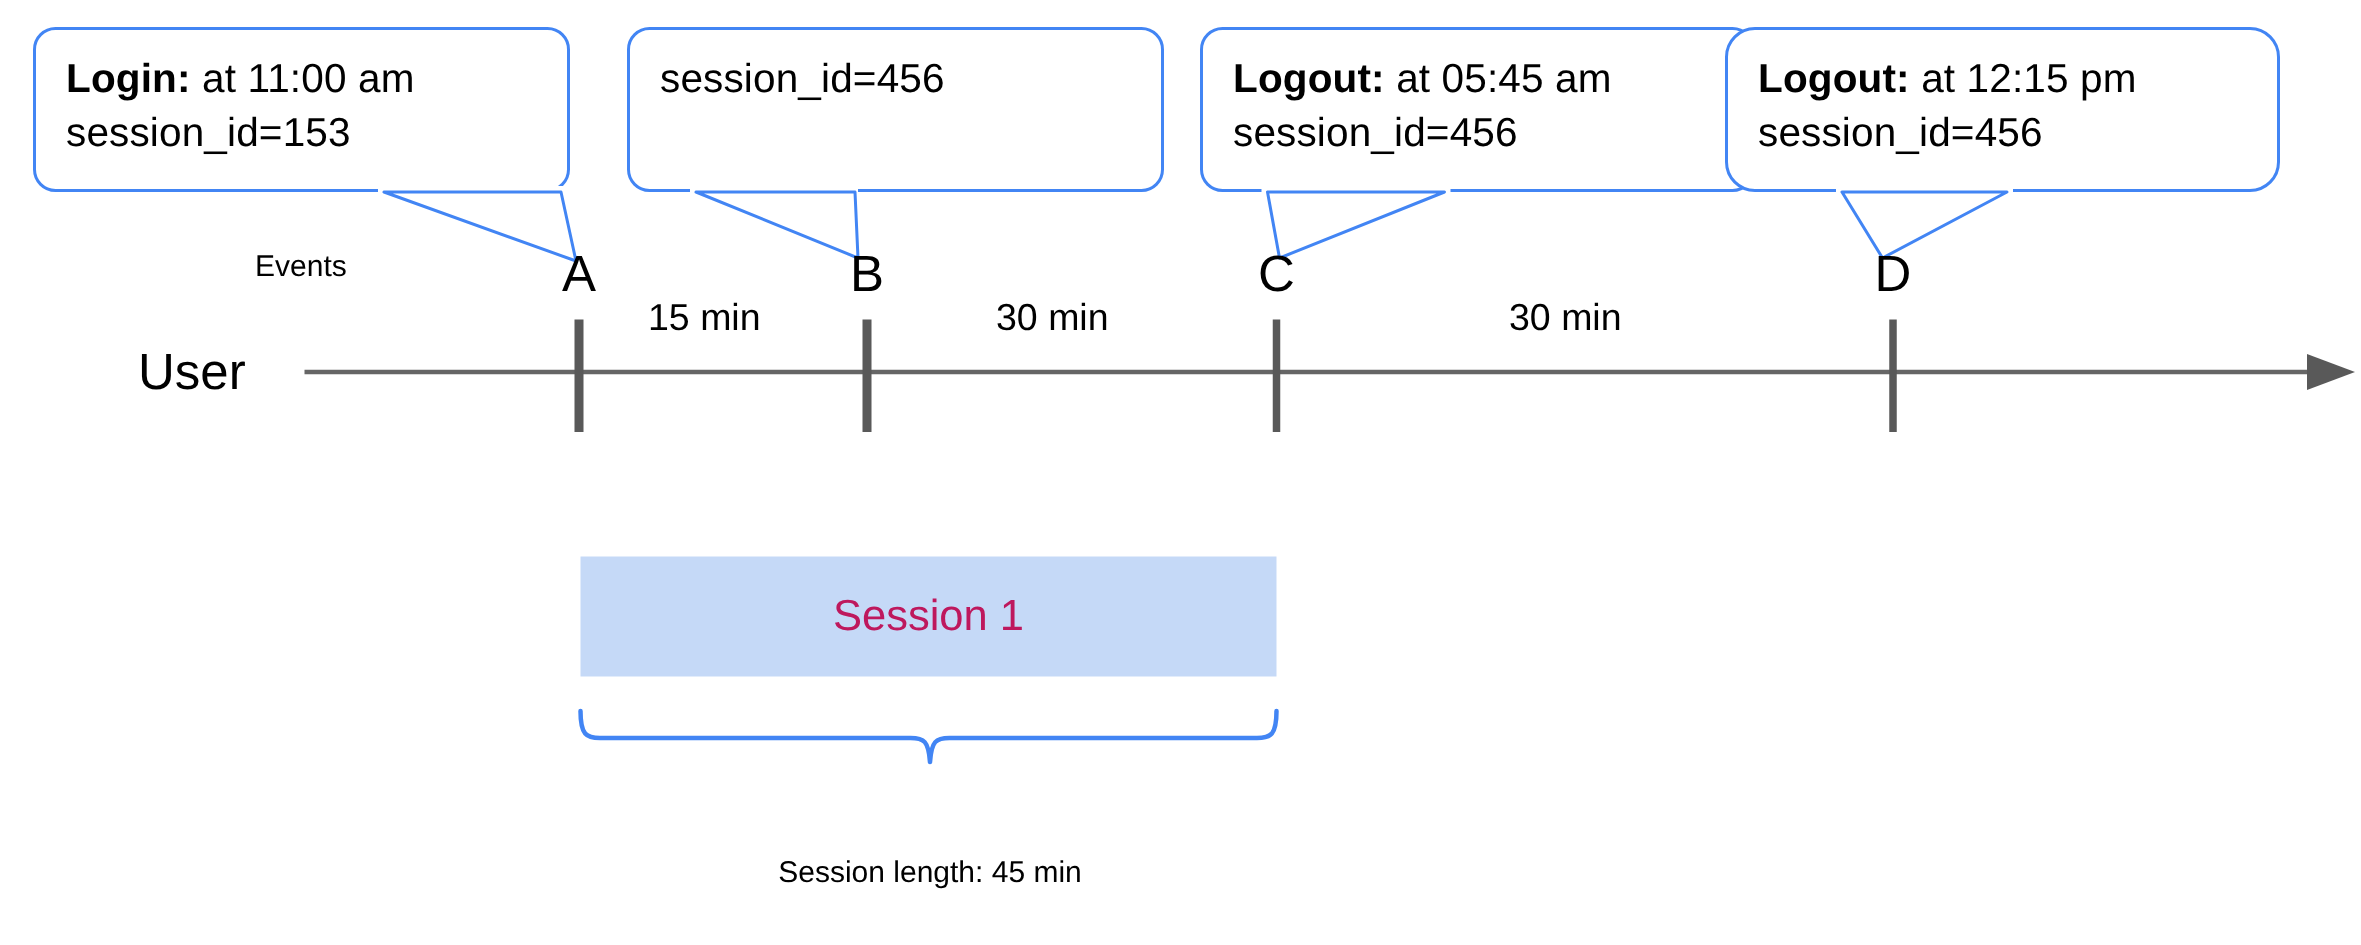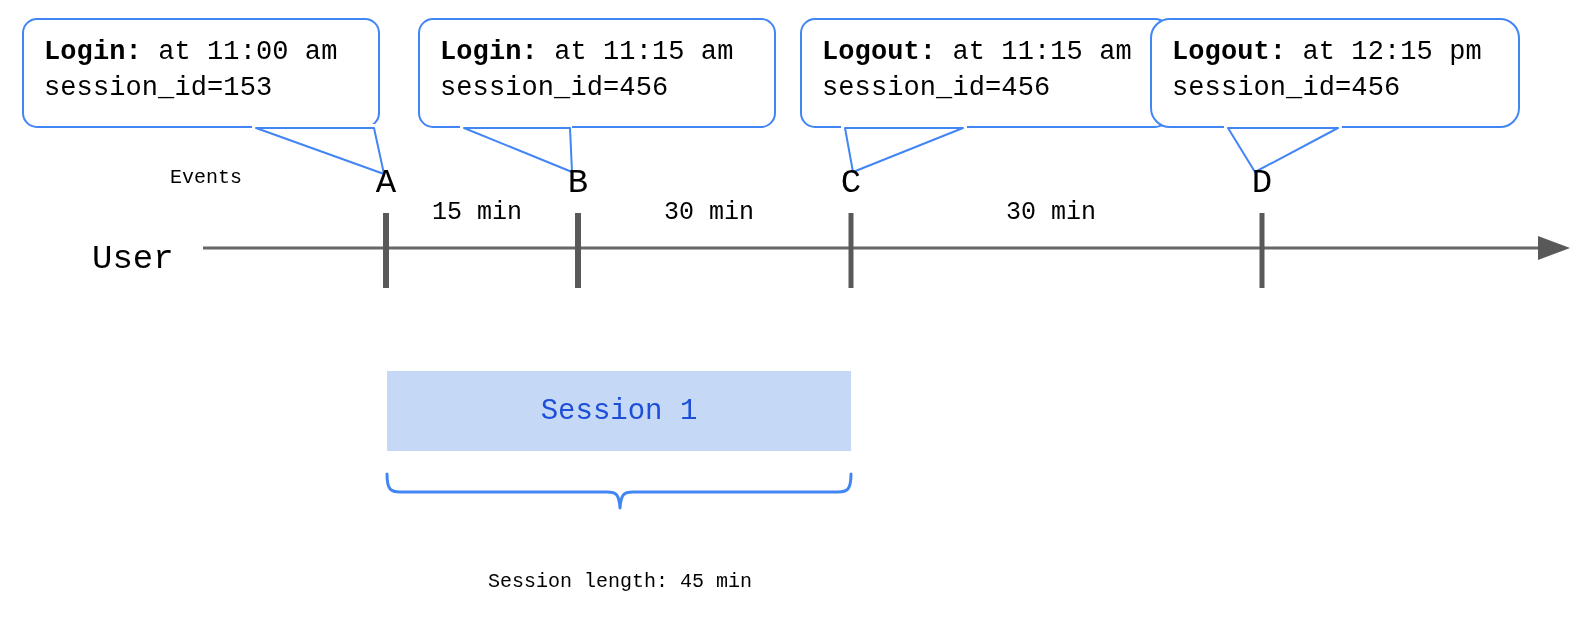--- a/index.html
+++ b/index.html
@@ -1,56 +1,55 @@
 <!DOCTYPE html>
 <html><head>
 <meta charset="utf-8">
 <style>
   html,body{margin:0;padding:0;background:#ffffff;}
   body{width:1574px;height:630px;position:relative;overflow:hidden;
        font-family:"Liberation Sans","DejaVu Sans",sans-serif;color:#000;}
-  #stage{position:absolute;left:0;top:0;width:1350px;height:630px;font-family:Liberation Mono, monospace;}
+  #stage{position:absolute;left:0;top:0;width:1350px;height:630px;}
 
   .callout{position:absolute;box-sizing:border-box;
            border:2px solid #4285f4;background:#ffffff;border-radius:15px;
            padding:14px 20px 12px 20px;}
   .callout .line{font-size:27px;line-height:36px;white-space:nowrap;letter-spacing:.1px;}
   .callout .kind{font-weight:bold;}
 
   .svg-layer{position:absolute;left:0;top:0;width:1574px;height:630px;
              pointer-events:none;overflow:visible;}
 
-  .axis-label{position:absolute;font-size:34px;line-height:1;margin-top:11px;}
+  .axis-label{position:absolute;font-size:34px;line-height:1;}
   .events-label{position:absolute;font-size:20px;line-height:1;}
   .evt{position:absolute;font-size:34px;line-height:1;text-align:center;width:60px;}
   .dur{position:absolute;font-size:25px;line-height:1;text-align:left;}
 
   .sessionbar{position:absolute;background:#c5d9f7;display:flex;
               align-items:center;justify-content:center;}
-  .sessionbar span{font-size:29px;color:#1d4ed8;}
+  .sessionbar span{font-size:29px;color:#be185d;}
 
   .bracelabel{position:absolute;font-size:20px;line-height:1;text-align:center;}
 </style>
 </head>
 <body>
 
 <div id="stage">
 
   <div class="callout" style="left:22px;top:18px;width:358px;height:110px;">
     <div class="line"><span class="kind">Login:</span><span> at 11:00 am</span></div>
     <div class="line">session_id=153</div>
   </div>
 
   <div class="callout" style="left:418px;top:18px;width:358px;height:110px;">
-    <div class="line"><span class="kind">Login:</span><span> at 11:15 am</span></div>
     <div class="line">session_id=456</div>
   </div>
 
   <div class="callout" style="left:800px;top:18px;width:370px;height:110px;">
-    <div class="line"><span class="kind">Logout:</span><span> at 11:15 am</span></div>
+    <div class="line"><span class="kind">Logout:</span><span> at 05:45 am</span></div>
     <div class="line">session_id=456</div>
   </div>
 
   <div class="callout" style="left:1150px;top:18px;width:370px;height:110px;border-radius:20px;">
     <div class="line"><span class="kind">Logout:</span><span> at 12:15 pm</span></div>
     <div class="line">session_id=456</div>
   </div>
 
   <svg class="svg-layer" viewBox="0 0 1574 630">
 

